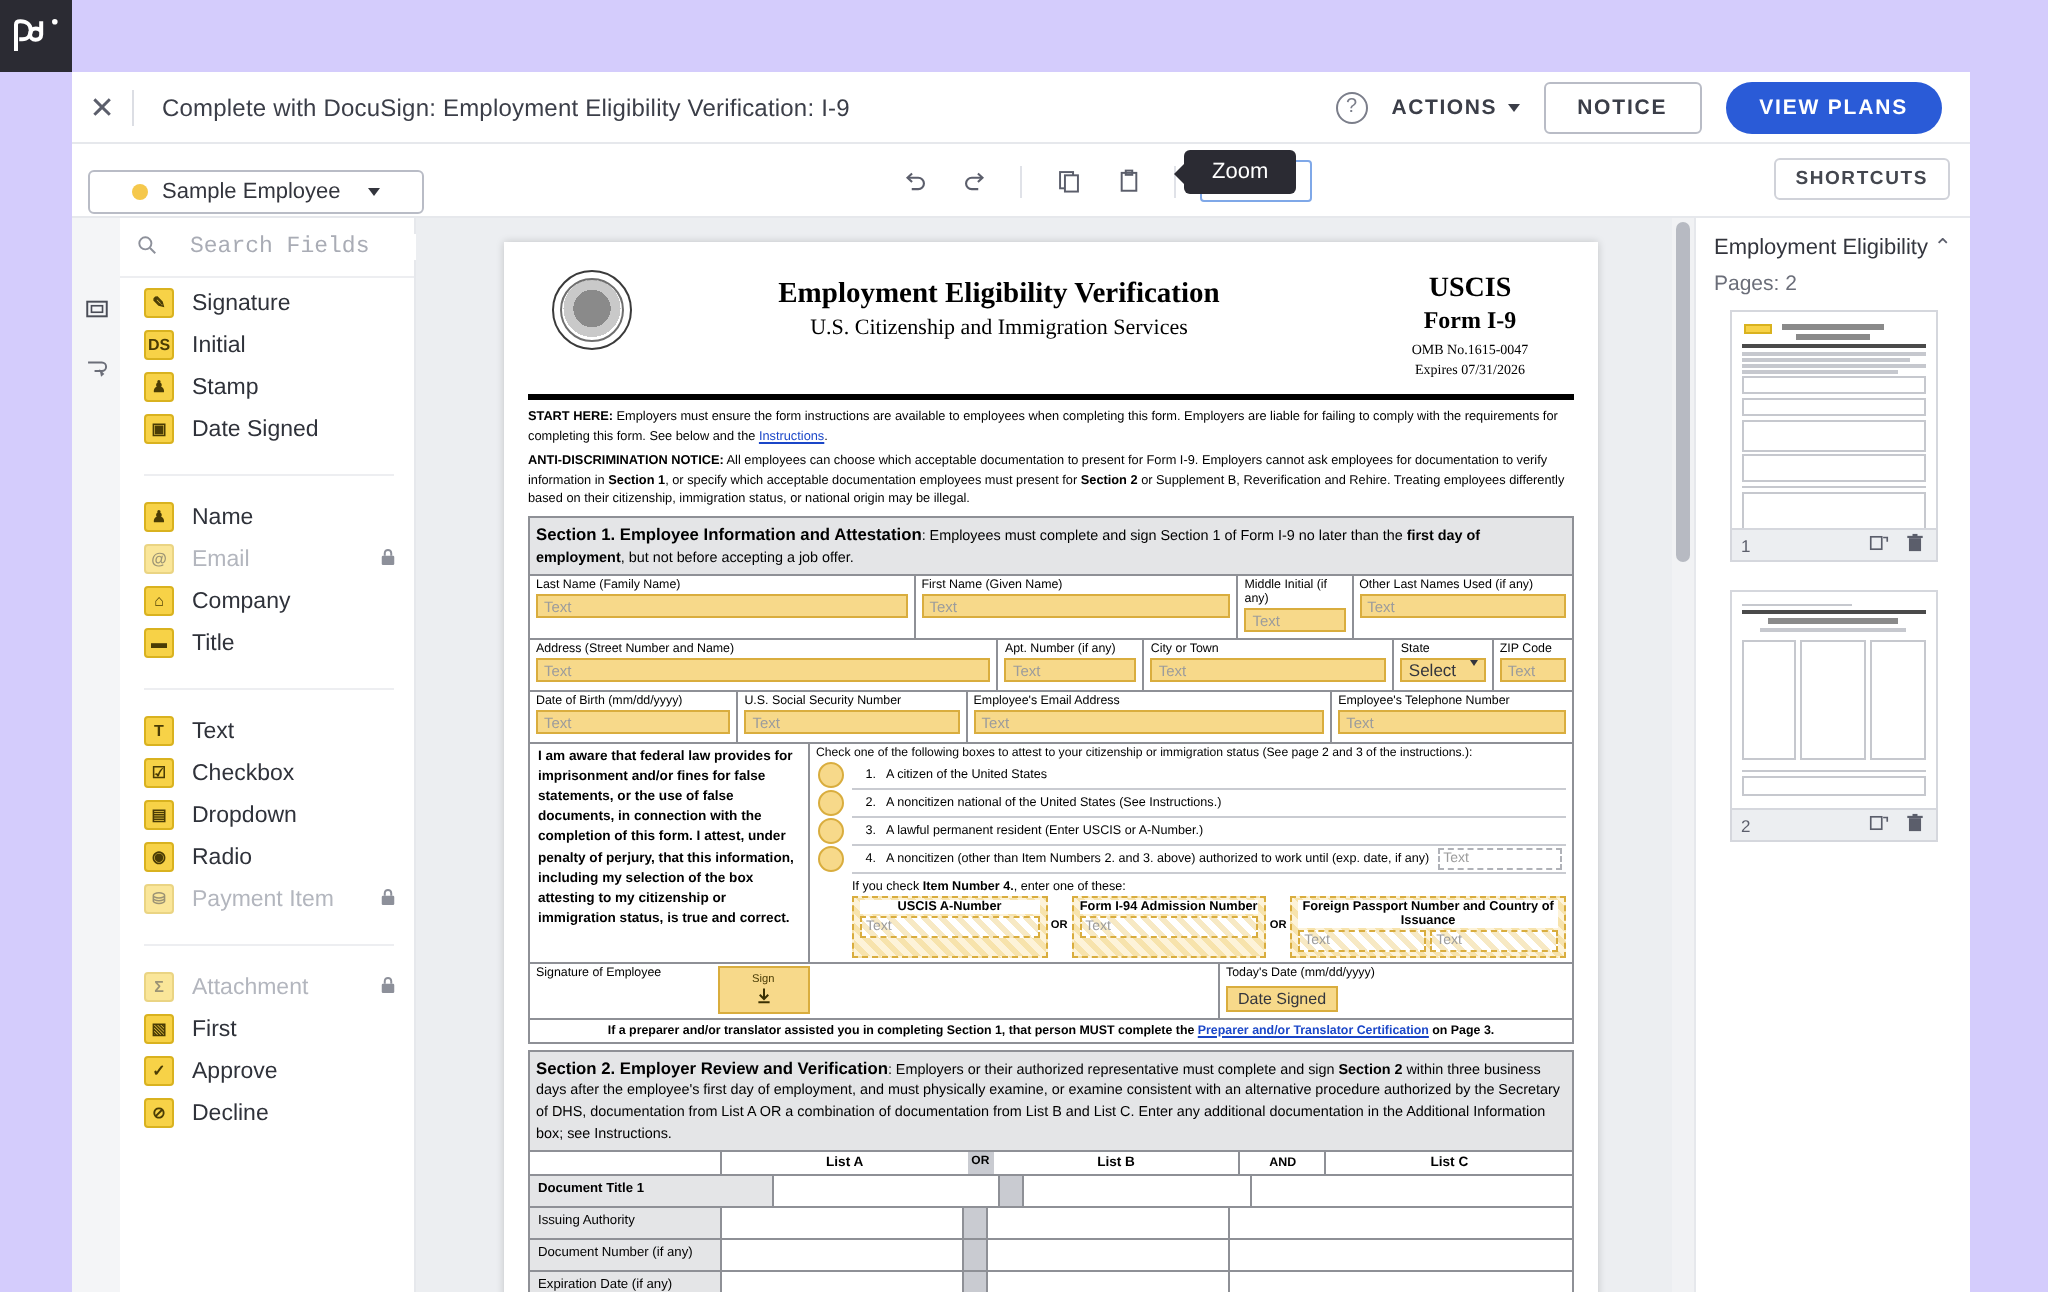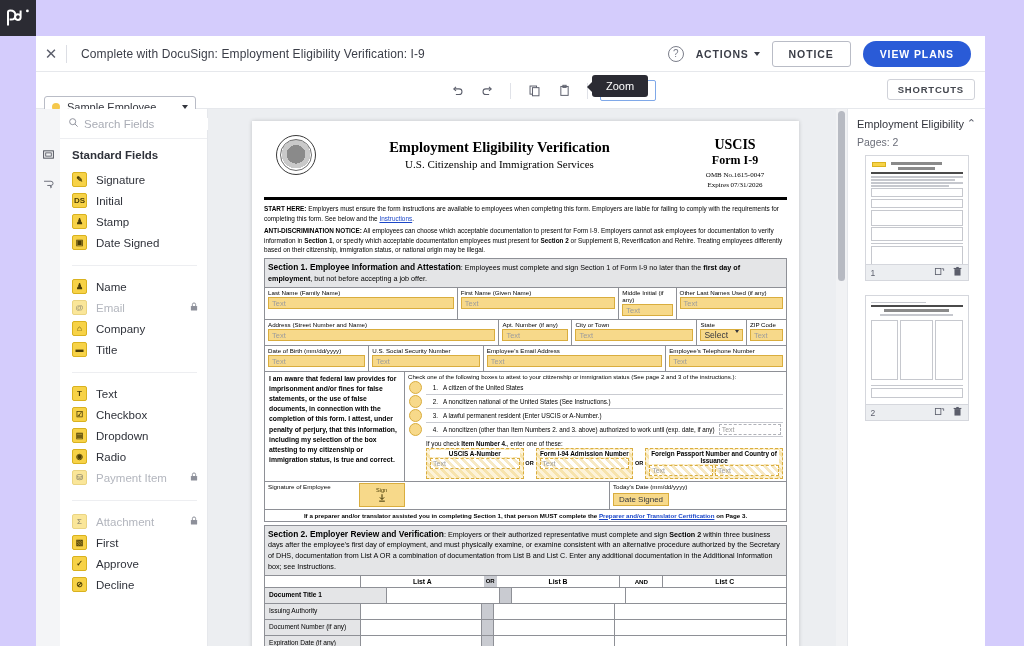--- a/index.html
+++ b/index.html
@@ -65,23 +65,23 @@
     font-size: 10.5px; letter-spacing: .9px; font-weight: 700; color: #fff;
     background: #2a5bd7; cursor: pointer;
   }
 
   
   #toolbar {
     position: absolute; left: 0; top: 36px; width: 949px; height: 37px;
     background: #fff; border-bottom: 1px solid #e6e8ec;
   }
   #recipient-select {
-    position: absolute; left: 8px; top: 24px; width: 152px; height: 22px;
+    position: absolute; left: 8px; top: 13px; width: 168px; height: 22px;
     border: 1px solid #b9bcc6; border-radius: 3px; background: #fff;
-    display: flex; align-items: center; padding: 0 7px; cursor: pointer;
+    display: flex; align-items: center; padding: 0 21px; cursor: pointer;
   }
   .recip-dot { width: 8px; height: 8px; border-radius: 50%; background: #f5c84c; flex: 0 0 auto; }
   #recipient-name { font-size: 11px; color: #33353d; margin-left: 7px; }
   #recipient-select .caret-down { margin-left: auto; border-top-color: #33353d; }
 
   #tool-center {
     position: absolute; left: 410px; top: 0; height: 37px;
     display: flex; align-items: center; gap: 8px;
   }
   .icon-btn {
@@ -126,22 +126,22 @@
   #fields-panel {
     position: absolute; left: 24px; top: 73px; width: 148px; height: 537px;
     background: #fff; border-right: 1px solid #e6e8ec;
   }
   #search-row {
     height: 30px; display: flex; align-items: center; padding: 0 8px;
     border-bottom: 1px solid #edeef1;
   }
   #search-row .mag { color: #8d909a; font-size: 11px; }
   #search-input {
-    border: none; outline: none; flex: 1; margin-left: 5px;
-    font-family: Liberation Sans, sans-serif; font-size: 11.5px; color: #33353d;
+    border: none; outline: none; flex: 1; margin-left: 16px;
+    font-family: Liberation Mono, monospace; font-size: 11.5px; color: #33353d;
   }
   #search-input::placeholder { color: #a9acb5; }
   #search-clear { color: #6b6e79; font-size: 12px; cursor: pointer; }
 
   #std-header {
     padding: 10px 8px 6px 12px; font-size: 11.5px; font-weight: 700; color: #2f323a;
   }
   .field-group { padding: 2px 0 6px 12px; }
   .group-sep { height: 1px; background: #edeef1; margin: 6px 10px 8px 12px; }
   .field-row {
@@ -407,21 +407,20 @@
       <span class="mag">
         <svg width="11" height="11" viewBox="0 0 16 16">
           <circle cx="6.8" cy="6.8" r="4.4" fill="none" stroke="#8d909a" stroke-width="1.4"></circle>
           <path d="M10.2 10.2 L14 14" stroke="#8d909a" stroke-width="1.4"></path>
         </svg>
       </span>
       <input id="search-input" type="text" placeholder="Search Fields" style="">
       <span id="search-clear">✕</span>
     </div>
 
-    <div id="std-header">Standard Fields</div>
 
     <div id="fields-list">
         <div class="field-group">
           <div class="field-row">
             <span class="fchip">✎</span>
             <span class="flabel">Signature</span>
           </div>
           <div class="field-row">
             <span class="fchip">DS</span>
             <span class="flabel">Initial</span>

